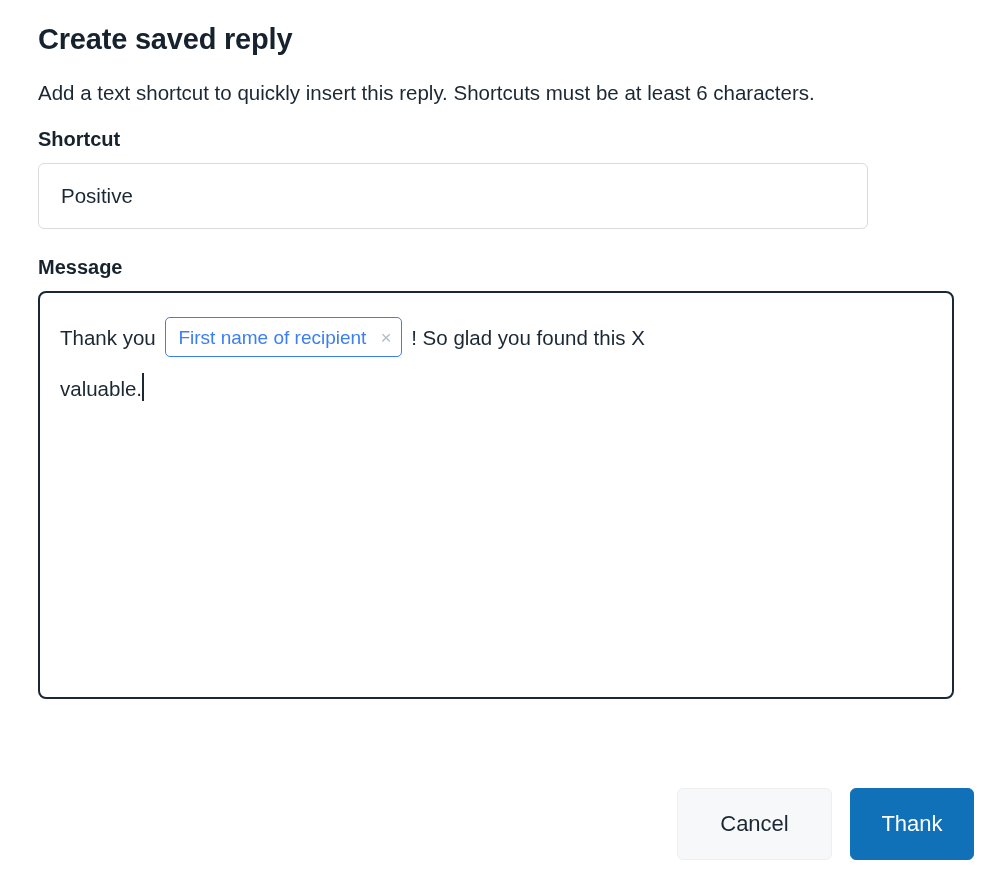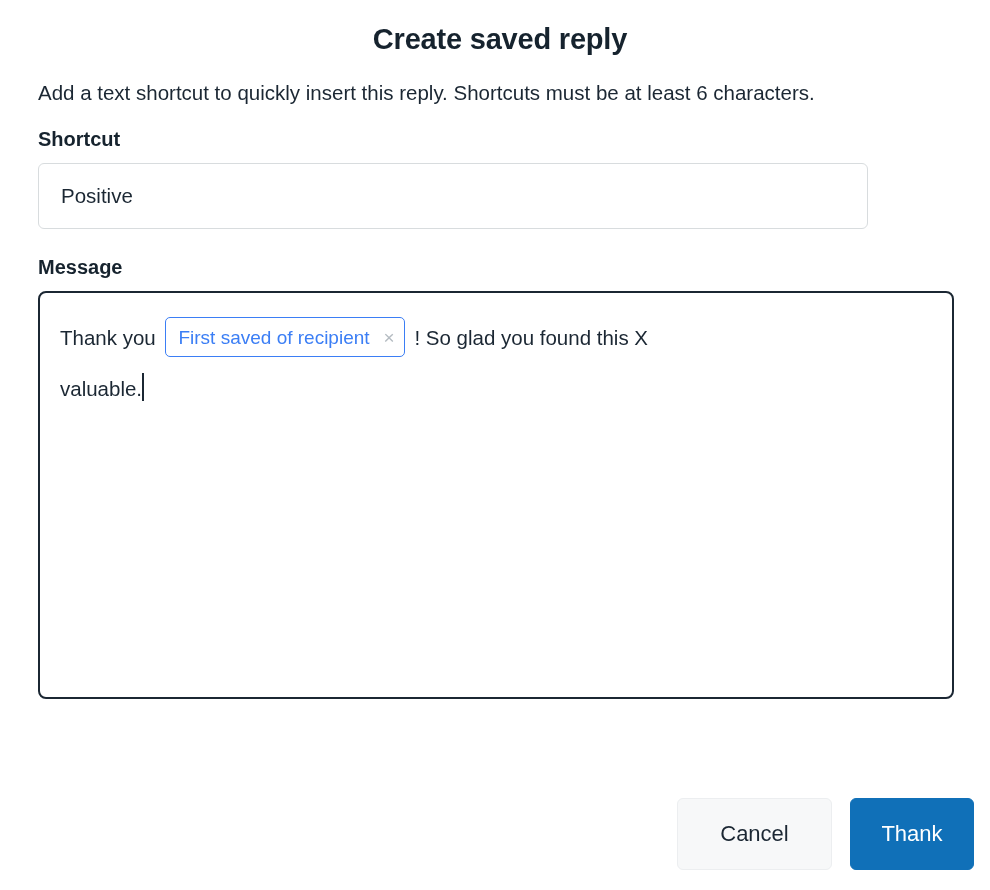--- a/index.html
+++ b/index.html
@@ -21,21 +21,20 @@
     height: 890px;
     padding: 22px 28px 0 38px;
   }
   .title {
     font-size: 29px;
     font-weight: bold;
     line-height: 1.2;
     letter-spacing: -0.2px;
     color: #16232e;
     margin: 0 0 16px 0;
-    text-align: center;
   }
   .subtitle {
     font-size: 20.5px;
     line-height: 40px;
     color: #1b2733;
     margin: 0 0 14px 0;
     max-width: 890px;
     font-weight: 400;
   }
   .field-label {
@@ -146,21 +145,21 @@
   .char-count {
     margin-left: auto;
     font-size: 21px;
     color: #1b2733;
     letter-spacing: 0.2px;
   }
   
   .actions {
     position: absolute;
     right: 16px;
-    bottom: 20px;
+    bottom: 30px;
     display: flex;
     align-items: center;
     gap: 18px;
   }
   .btn {
     font-family: "Liberation Sans", sans-serif;
     font-size: 22px;
     border-radius: 6px;
     height: 72px;
     padding: 0 28px;
@@ -193,21 +192,21 @@
   <div class="field-label">Shortcut</div>
   <input class="shortcut-input" type="text" value="Positive" style="">
 
   <div class="field-label">Message</div>
 
   <div class="composer">
     <div class="composer-body">
       <div class="msg-line">
         <span class="msg-text">Thank you</span>
         <span class="chip">
-          <span class="chip-label">First saved of recipient</span>
+          <span class="chip-label">First name of recipient</span>
           <span class="chip-remove">×</span>
         </span>
         <span class="msg-text">! So glad you found this X</span>
       </div>
       <div class="msg-line">
         <span class="msg-text">valuable.</span><span class="caret"></span>
       </div>
     </div>
 
     <div class="composer-divider"></div>

